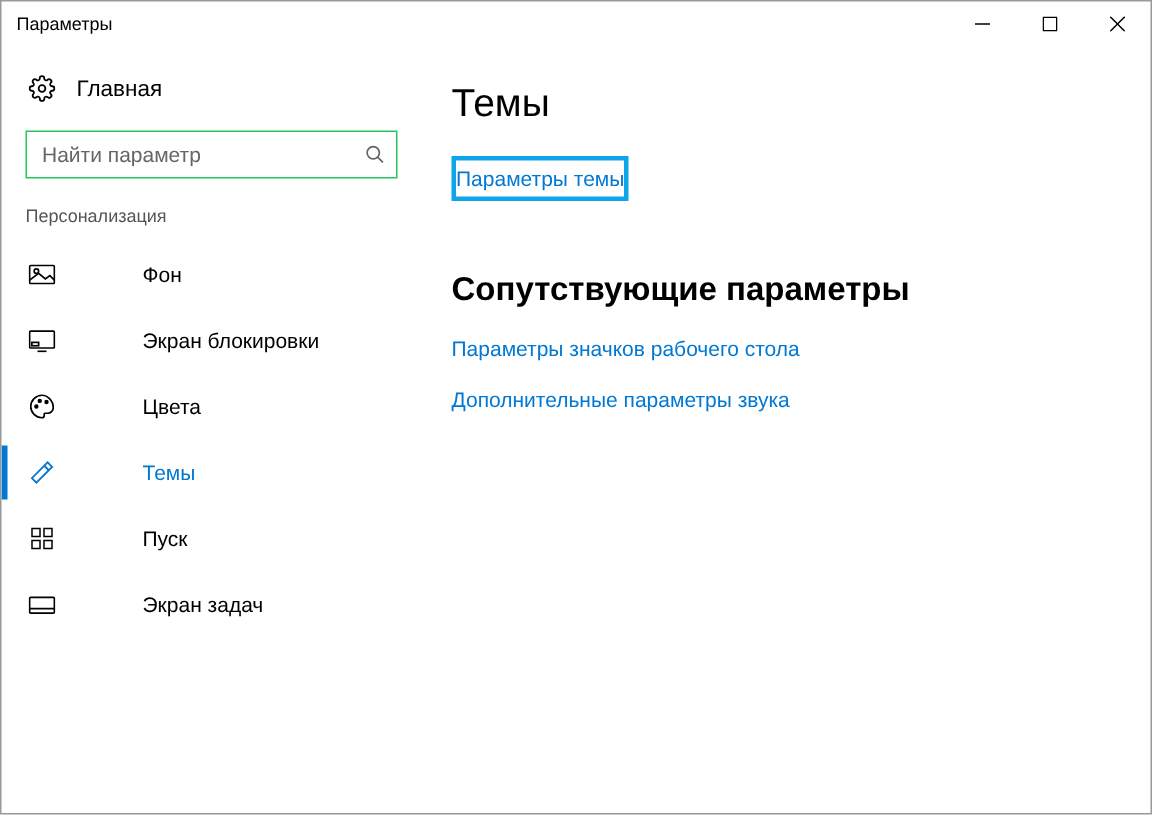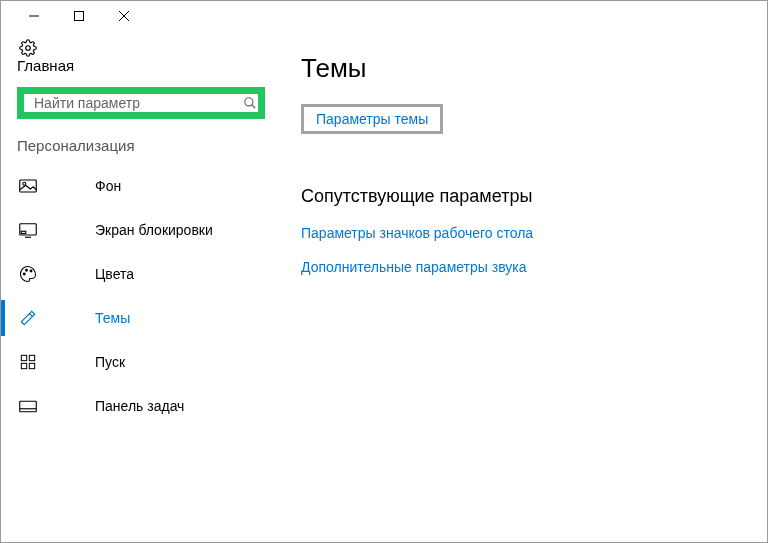--- a/index.html
+++ b/index.html
@@ -44,56 +44,55 @@
       display: flex;
       flex-direction: column;
     }
     .content {
       flex: 1;
       padding: 12px 20px;
     }
     
     .home-row {
       display: flex;
-      align-items: flex-start;
+      align-items: center;
       height: 40px;
       padding: 0 16px;
       font-size: 15px;
-      flex-direction: column;
     }
     .home-row .icon { width: 22px; display: flex; align-items: center; justify-content: center; margin-right: 12px; }
 
     
     .search-wrap {
       margin: 8px 16px 18px 16px;
       position: relative;
     }
     .search-input {
       width: 100%;
       height: 32px;
       padding: 4px 30px 4px 10px;
-      border: 7px solid #22c55e;
+      border: 1px solid #22c55e;
       outline: none;
       font-size: 14px;
       color: #666;
       font-family: inherit;
     }
     .search-input::placeholder { color: #666; font-style: normal; }
     .search-icon-pos {
       position: absolute;
       right: 8px;
       top: 50%;
       transform: translateY(-50%);
       color: #666;
     }
 
     
     .section-label {
       padding: 0 16px 10px 16px;
-      font-size: 15px;
+      font-size: 12px;
       color: #555;
     }
 
     
     .nav-item {
       display: flex;
       align-items: center;
       height: 44px;
       padding: 0 16px;
       font-size: 14px;
@@ -124,46 +123,47 @@
     .nav-item.active .icon svg rect,
     .nav-item.active .icon svg circle { stroke: #0078d4; }
 
     
     h1.page-title {
       font-weight: 400;
       font-size: 26px;
       margin: 10px 0 20px 0;
     }
     h2.section-title {
-      font-weight: 400;
-      font-size: 18px;
-      margin: 52px 0 18px 0;
+      font-weight: 700;
+      font-size: 22px;
+      margin: 32px 0 18px 0;
     }
     a.settings-link {
       display: inline-block;
       color: #0078d4;
       text-decoration: none;
       font-size: 14px;
       margin-bottom: 18px;
     }
     .highlighted {
-      border: 3px solid #a3a3a3;
-      padding: 4px 12px;
+      border: 3px solid #0ea5e9;
+      padding: 4px 0;
       display: inline-block;
-      margin-bottom: 0;
+      margin-bottom: 14px;
     }
     .links-group a { display: block; }
 
     
     svg { display: block; }
   </style>
 </head>
 <body>
 
 <div class="titlebar">
+  <span class="title">Параметры</span>
   <div class="win-controls">
     <div class="win-btn">
       <svg width="10" height="10">
           <line x1="0" y1="5" x2="10" y2="5" stroke="#000" stroke-width="1"></line>
         </svg>
     </div>
     <div class="win-btn">
       <svg width="10" height="10">
           <rect x="0.5" y="0.5" width="9" height="9" fill="none" stroke="#000" stroke-width="1"></rect>
         </svg>
@@ -259,21 +259,21 @@
       <span>Пуск</span>
     </div>
 
     <div class="nav-item">
       <span class="icon">
         <svg width="18" height="13" viewBox="0 0 24 16" fill="none" stroke="#000" stroke-width="1.5">
           <rect x="1" y="1" width="22" height="14" rx="1"></rect>
           <line x1="1" y1="11" x2="23" y2="11"></line>
         </svg>
       </span>
-      <span>Панель задач</span>
+      <span>Экран задач</span>
     </div>
 
   </div>
 
   <div class="content">
     <h1 class="page-title">Темы</h1>
 
     <span class="highlighted">
       <a href="#" class="settings-link" style="margin-bottom:0">Параметры темы</a>
     </span>

